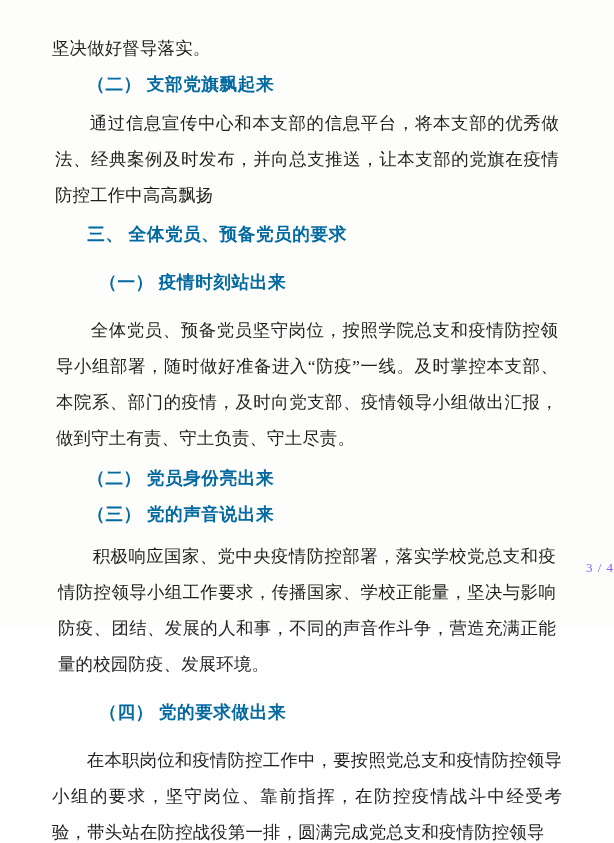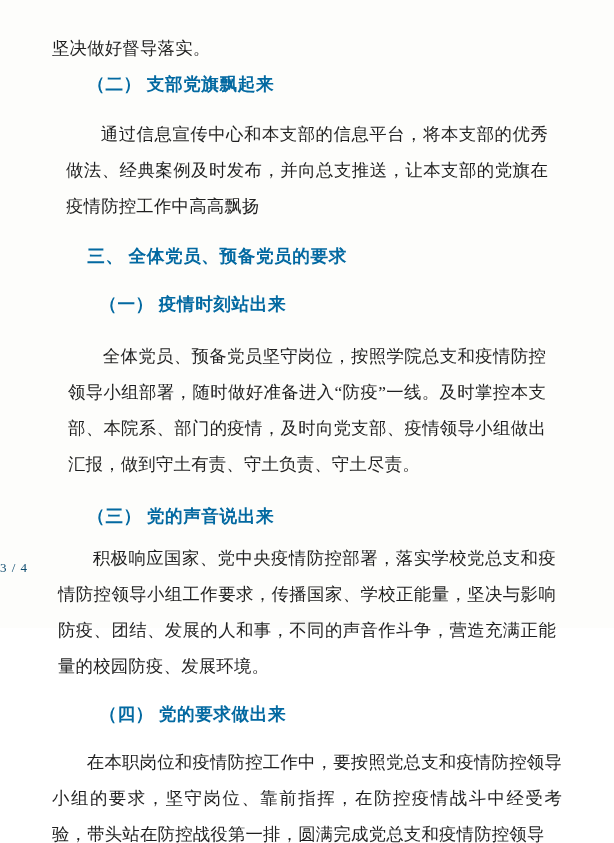--- a/index.html
+++ b/index.html
@@ -44,23 +44,23 @@
     text-indent: 2em;
   }
   .h-main {
     text-indent: 2em;
   }
   .footer {
     position: absolute;
     left: 0;
     right: 0;
     bottom: 52px;
-    text-align: left;
+    text-align: right;
     font-size: 13px;
-    color: #0c4a6e;
+    color: #8b5cf6;
     font-family: "Liberation Serif", "DejaVu Serif", serif;
     letter-spacing: 1px;
   }
   .faint-mark {
     position: absolute;
     left: 290px;
     top: 620px;
     width: 26px;
     height: 10px;
     border-radius: 50%;
@@ -68,24 +68,25 @@
   }
 </style>
 </head>
 <body>
 
 <div class="page">
 
   <div>
     <p class="body-text" style="margin: 0px;">坚决做好督导落实。</p>
     <p class="heading h-sub" style="margin: 0px;">（二） 支部党旗飘起来</p>
-    <p class="body-text p-indent" style="margin: 14px;">通过信息宣传中心和本支部的信息平台，将本支部的优秀做法、经典案例及时发布，并向总支推送，让本支部的党旗在疫情防控工作中高高飘扬</p>
+    <p class="body-text p-indent" style="margin: 3px;">通过信息宣传中心和本支部的信息平台，将本支部的优秀做法、经典案例及时发布，并向总支推送，让本支部的党旗在疫情防控工作中高高飘扬</p>
     <p class="heading h-main" style="margin: 0px;">三、 全体党员、预备党员的要求</p>
     <p class="heading h-sub" style="margin: 12px;">（一） 疫情时刻站出来</p>
-    <p class="body-text p-indent" style="margin: 16px;">全体党员、预备党员坚守岗位，按照学院总支和疫情防控领导小组部署，随时做好准备进入“防疫”一线。及时掌控本支部、本院系、部门的疫情，及时向党支部、疫情领导小组做出汇报，做到守土有责、守土负责、守土尽责。</p>
+    <p class="body-text p-indent" style="margin: 4px;">全体党员、预备党员坚守岗位，按照学院总支和疫情防控领导小组部署，随时做好准备进入“防疫”一线。及时掌控本支部、本院系、部门的疫情，及时向党支部、疫情领导小组做出汇报，做到守土有责、守土负责、守土尽责。</p>
+    <p class="heading h-sub" style="margin: 0px;">（二） 党员身份亮出来</p>
     <p class="heading h-sub" style="margin: 0px;">（三） 党的声音说出来</p>
     <p class="body-text p-indent" style="margin: 6px;">积极响应国家、党中央疫情防控部署，落实学校党总支和疫情防控领导小组工作要求，传播国家、学校正能量，坚决与影响防疫、团结、发展的人和事，不同的声音作斗争，营造充满正能量的校园防疫、发展环境。</p>
     <p class="heading h-sub" style="margin: 12px;">（四） 党的要求做出来</p>
     <p class="body-text p-indent" style="margin: 0px;">在本职岗位和疫情防控工作中，要按照党总支和疫情防控领导小组的要求，坚守岗位、靠前指挥，在防控疫情战斗中经受考验，带头站在防控战役第一排，圆满完成党总支和疫情防控领导</p>
   </div>
 
   <div class="faint-mark"></div>
 
   <div class="footer">3 / 4</div>
 </div>

